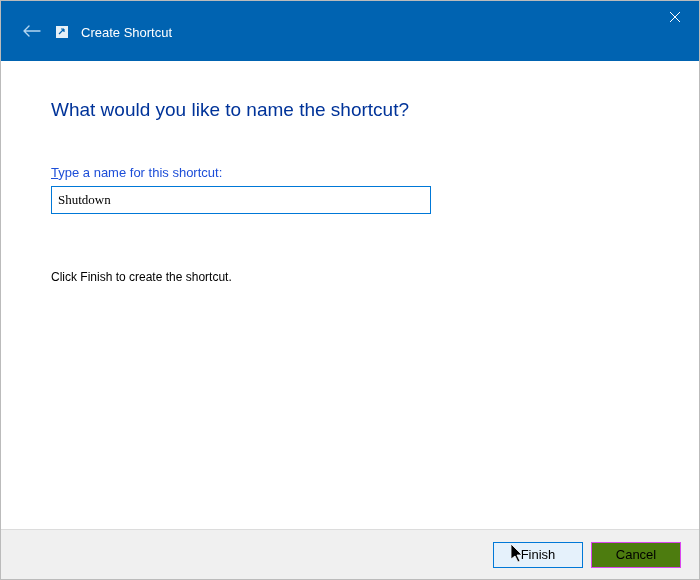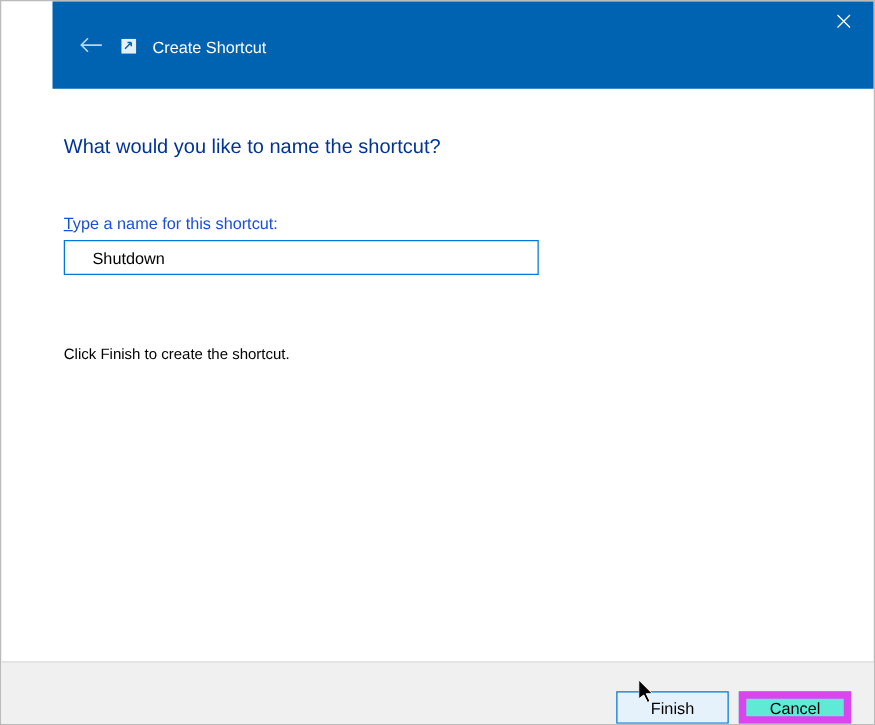--- a/index.html
+++ b/index.html
@@ -7,27 +7,26 @@
       width: 700px;
       height: 580px;
       font-family: "Segoe UI", Tahoma, sans-serif;
       font-size: 13px;
       background: #fff;
       border: 1px solid #bbb;
       position: relative;
       overflow: hidden;
     }
     .titlebar {
-      height: 70px;
+      height: 60px;
       background: #0063b1;
       color: #fff;
       display: flex;
       align-items: center;
       position: relative;
-      margin-left: 41px;
     }
     .back-arrow {
       margin-left: 20px;
       width: 22px;
       height: 22px;
       display: flex;
       align-items: center;
       justify-content: center;
       cursor: pointer;
     }
@@ -58,67 +57,67 @@
       align-items: center;
       justify-content: center;
       cursor: pointer;
     }
     .close-btn svg { stroke: #fff; stroke-width: 1; }
     .content {
       padding: 38px 50px 0 50px;
     }
     .heading {
       color: #003399;
-      font-size: 16px;
+      font-size: 19px;
       font-weight: 400;
       margin-bottom: 44px;
     }
     .label {
       color: #1d4ed8;
       font-size: 13px;
       margin-bottom: 6px;
     }
     .label u { text-decoration: underline; }
     .name-input {
       width: 380px;
       height: 28px;
       border: 1px solid #0078d7;
-      padding: 2px 22px;
+      padding: 2px 6px;
       font-size: 13px;
-      font-family: Liberation Sans, sans-serif;
+      font-family: Liberation Serif, serif;
       outline: none;
       color: #000;
       display: block;
     }
     .hint {
       margin-top: 56px;
       color: #000;
       font-size: 12px;
     }
     .footer {
       position: absolute;
       bottom: 0;
       left: 0;
       right: 0;
       height: 50px;
       border-top: 1px solid #dcdcdc;
       background: #f0f0f0;
       display: flex;
-      align-items: flex-end;
+      align-items: center;
       justify-content: flex-end;
       padding-right: 18px;
       gap: 8px;
     }
     .btn {
       min-width: 90px;
       height: 26px;
       font-size: 13px;
       font-family: inherit;
-      border: 6px solid #d946ef;
-      background: #5eead4;
+      border: 1px solid #d946ef;
+      background: #4d7c0f;
       cursor: pointer;
       padding: 0 10px;
       position: relative;
     }
     .btn.primary {
       border: 1px solid #0078d7;
       background: #e5f1fb;
     }
     .cursor {
       position: absolute;

